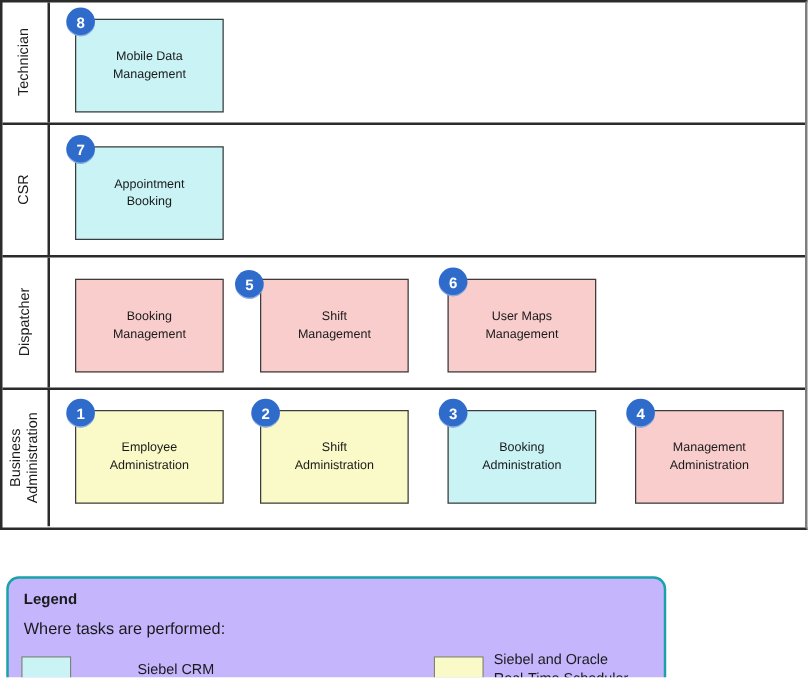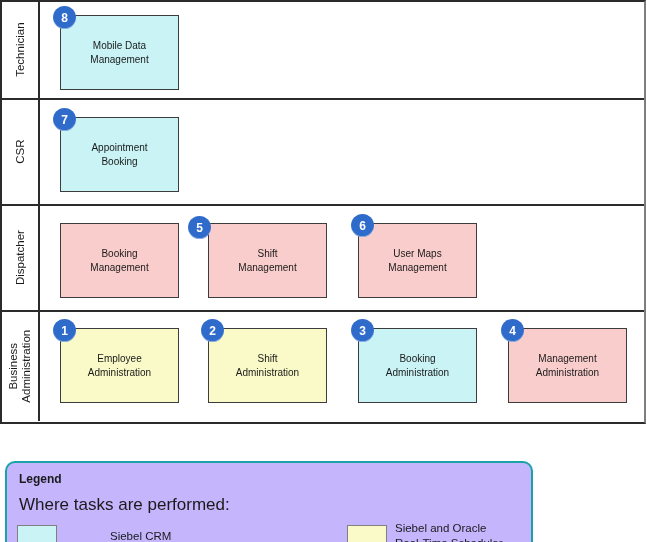--- a/index.html
+++ b/index.html
@@ -60,21 +60,21 @@
   }
   .badge.offset-left { left:-21px; top:-8px; }
 
   
   .legend {
     position:absolute; left:5px; top:461px; width:528px; height:100px;
     box-sizing:border-box; border:2px solid #18A3A8; border-radius:10px;
     background:#c4b5fd;
   }
   .legend-title { position:absolute; left:12px; top:9px;  font-size:12px; font-weight:bold; }
-  .legend-sub   { position:absolute; left:12px; top:32px; font-size:17px; }
+  .legend-sub   { position:absolute; left:12px; top:32px; font-size:13px; }
   .legend-entry { position:absolute; top:57px; height:32px; display:flex; align-items:center; }
   .legend-entry-1 { left:10px;gap:45px; }
   .legend-entry-2 { left:156px; }
   .legend-entry-3 { left:340px; }
   .swatch {
     width:40px; height:23px; box-sizing:border-box;
     border:1px solid #808080; margin-right:8px; flex:none;
   }
   .legend-entry-label { font-size:11.5px; line-height:1.3; white-space:pre-line; }
 </style>

